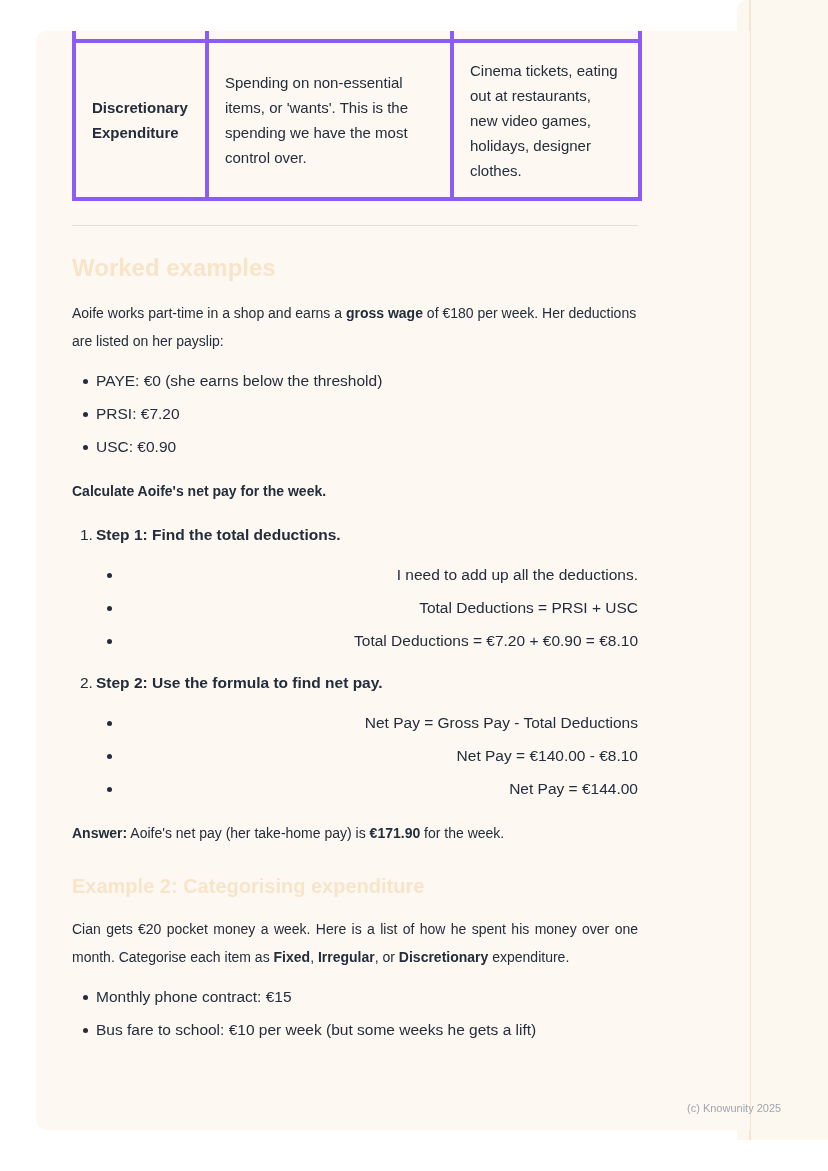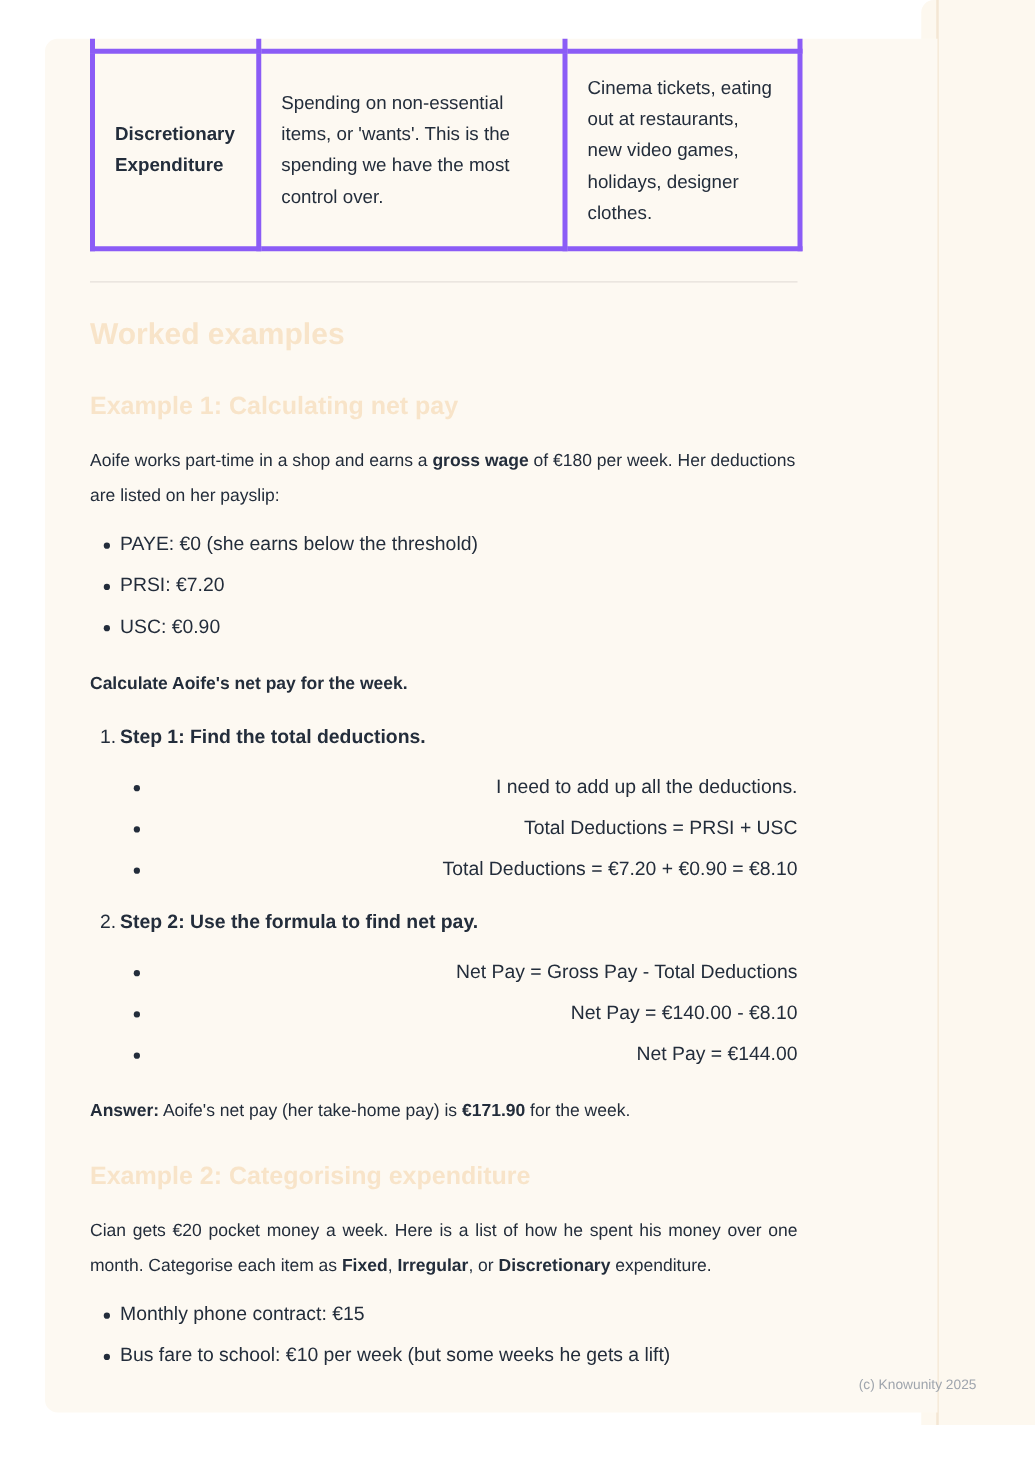--- a/index.html
+++ b/index.html
@@ -155,21 +155,20 @@
           <td>Spending on non-essential items, or 'wants'. This is the spending we have the most control over.</td>
           <td>Cinema tickets, eating out at restaurants, new video games, holidays, designer clothes.</td>
         </tr>
       </tbody>
         </table>
 
       <hr class="divider">
 
       <h1 class="section-heading">Worked examples</h1>
 
-      <h2 class="example-heading">Example 1: Calculating net pay</h2>
 
       <p class="body-text"><span>Aoife works part-time in a shop and earns a </span><span class="bold">gross wage</span><span> of €180 per week. Her deductions are listed on her payslip:</span></p>
 
       <ul class="bullets">
         <li>PAYE: €0 (she earns below the threshold)</li>
         <li>PRSI: €7.20</li>
         <li>USC: €0.90</li>
       </ul>
 
       <p class="body-text bold">Calculate Aoife's net pay for the week.</p>

